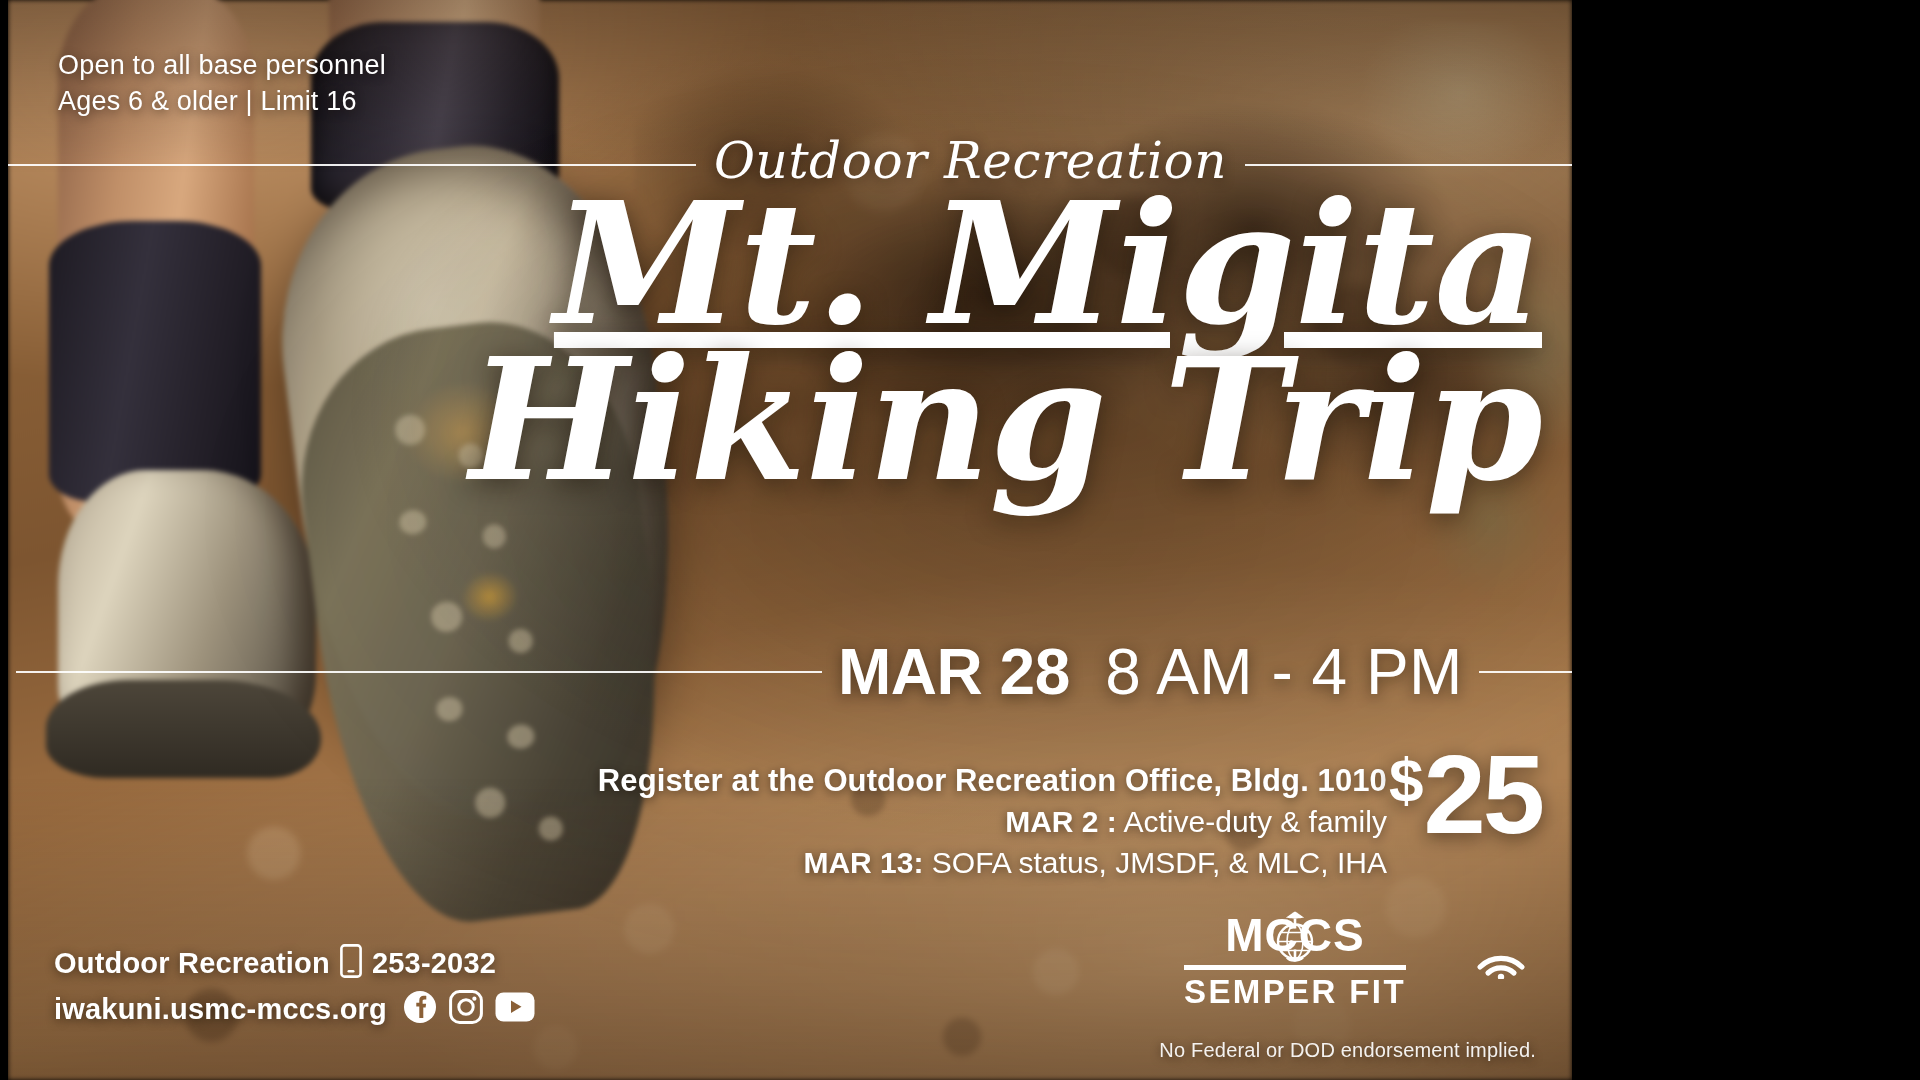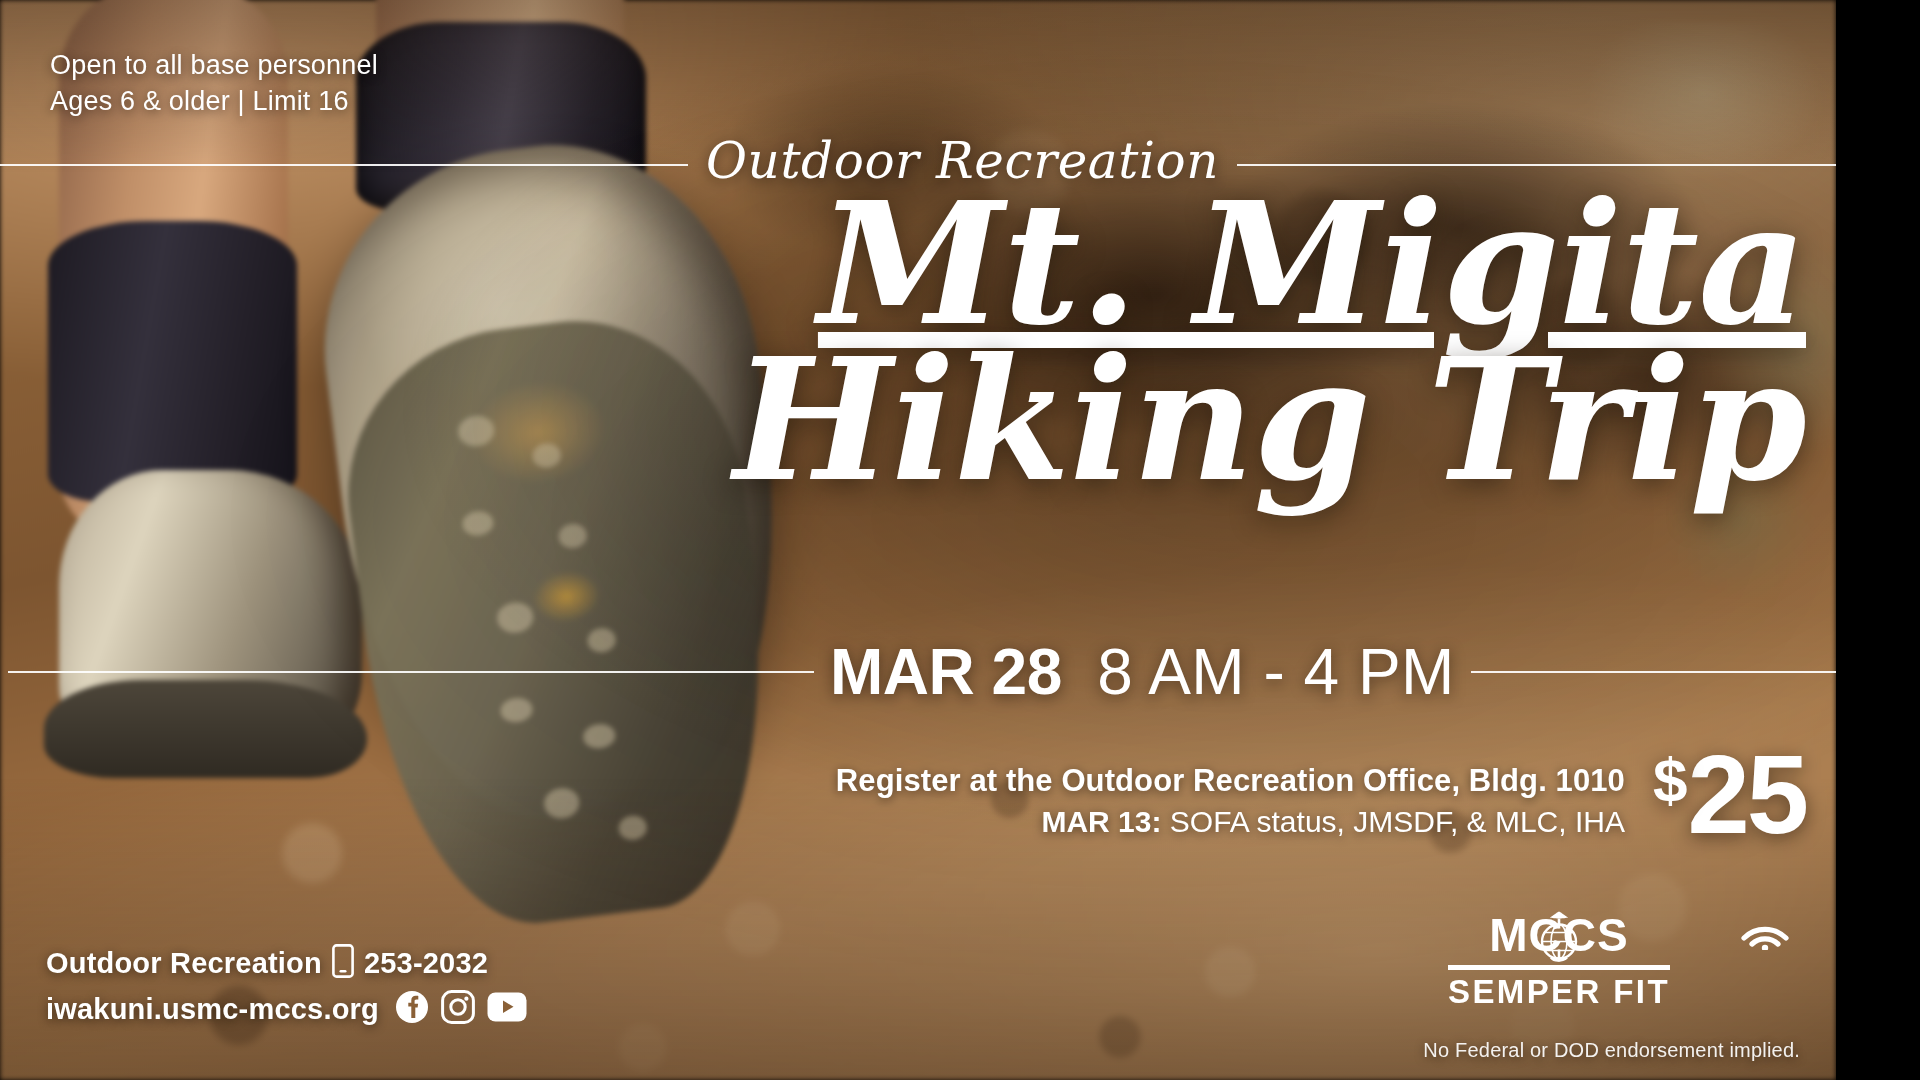--- a/index.html
+++ b/index.html
@@ -6,23 +6,24 @@
   html,body { width:1920px; height:1080px; overflow:hidden; background:#000; }
 
   body {
     font-family:"Liberation Sans", sans-serif;
     -webkit-font-smoothing:antialiased;
   }
 
   
   #poster{
     position:relative;
-    width:1836px; height:1080px;
+    width:1564px; height:1080px;
     overflow:hidden;
     color:#fff;
+    margin-left:8px;
   }
 
   
   .bg{ position:absolute; inset:0; }
 
   .bg-base{
     position:absolute; inset:0;
     background:
       radial-gradient(ellipse 55% 40% at 12% 8%,  rgba(196,150,105,.95) 0%, rgba(150,106,68,0) 70%),
       radial-gradient(ellipse 60% 45% at 88% 12%, rgba(176,140,100,.85) 0%, rgba(130,95,60,0) 70%),
@@ -206,21 +207,21 @@
     padding:0 16px; white-space:nowrap; line-height:1;
     font-size:64px;
     text-shadow:0 3px 14px rgba(20,12,6,.5);
   }
   .date .strong{ font-weight:700; letter-spacing:-.5px; }
   .date .light{ font-weight:300; letter-spacing:.5px; }
 
   .reg{
     position:absolute; right:30px; top:760px;
     display:flex; align-items:flex-start; justify-content:flex-end;
-    gap:28px;
+    gap:2px;
   }
   .reg-lines{ text-align:right; }
   .reg-lines div{ white-space:nowrap; text-shadow:0 2px 10px rgba(20,12,6,.55); }
   .reg-l1{ font-size:31px; font-weight:700; line-height:1.36; letter-spacing:.1px; }
   .reg-l2, .reg-l3{ font-size:30px; font-weight:300; line-height:1.36; }
   .reg-l2 b, .reg-l3 b{ font-weight:700; }
 
   .price{
     display:flex; align-items:flex-start;
     line-height:.84;
@@ -239,21 +240,21 @@
   .fl-row + .fl-row{ margin-top:8px; }
   .fl-text{ font-size:29px; font-weight:700; letter-spacing:.2px; white-space:nowrap; }
   .fl-url{ font-size:29px; font-weight:700; letter-spacing:.2px; white-space:nowrap; }
 
   .ico{ display:inline-block; vertical-align:middle; }
   .socials{ display:flex; align-items:center; gap:12px; margin-left:6px; }
 
   
   .logos{
     position:absolute; right:36px; bottom:72px;
-    display:flex; align-items:flex-start; gap:34px;
+    display:flex; align-items:center; gap:34px;
   }
   .mccs{ position:relative; text-align:center; }
   .mccs-top{
     position:relative;
     font-size:46px; font-weight:700; letter-spacing:1px; line-height:1;
     display:flex; align-items:center; justify-content:center;
   }
   .mccs-ega{
     position:absolute; left:50%; top:50%;
     transform:translate(-50%,-46%);
@@ -333,20 +334,21 @@
       <div class="rule rule-date-left"></div>
       <div class="date">
         <span class="strong">MAR 28</span><span>&nbsp;&nbsp;</span><span class="light">8 AM - 4 PM</span>
       </div>
       <div class="rule rule-date-right"></div>
     </div>
 
     <div class="reg">
       <div class="reg-lines">
         <div class="reg-l1">Register at the Outdoor Recreation Office, Bldg. 1010</div>
+        <div class="reg-l2"><b>MAR 2 :</b><span> Active-duty &amp; family</span></div>
         <div class="reg-l3"><b>MAR 13:</b><span> SOFA status, JMSDF, &amp; MLC, IHA</span></div>
       </div>
       <div class="price">
         <span class="cur">$</span>
         <span class="amt">25</span>
       </div>
     </div>
 
     <div class="footer-left">
       <div class="fl-row">

